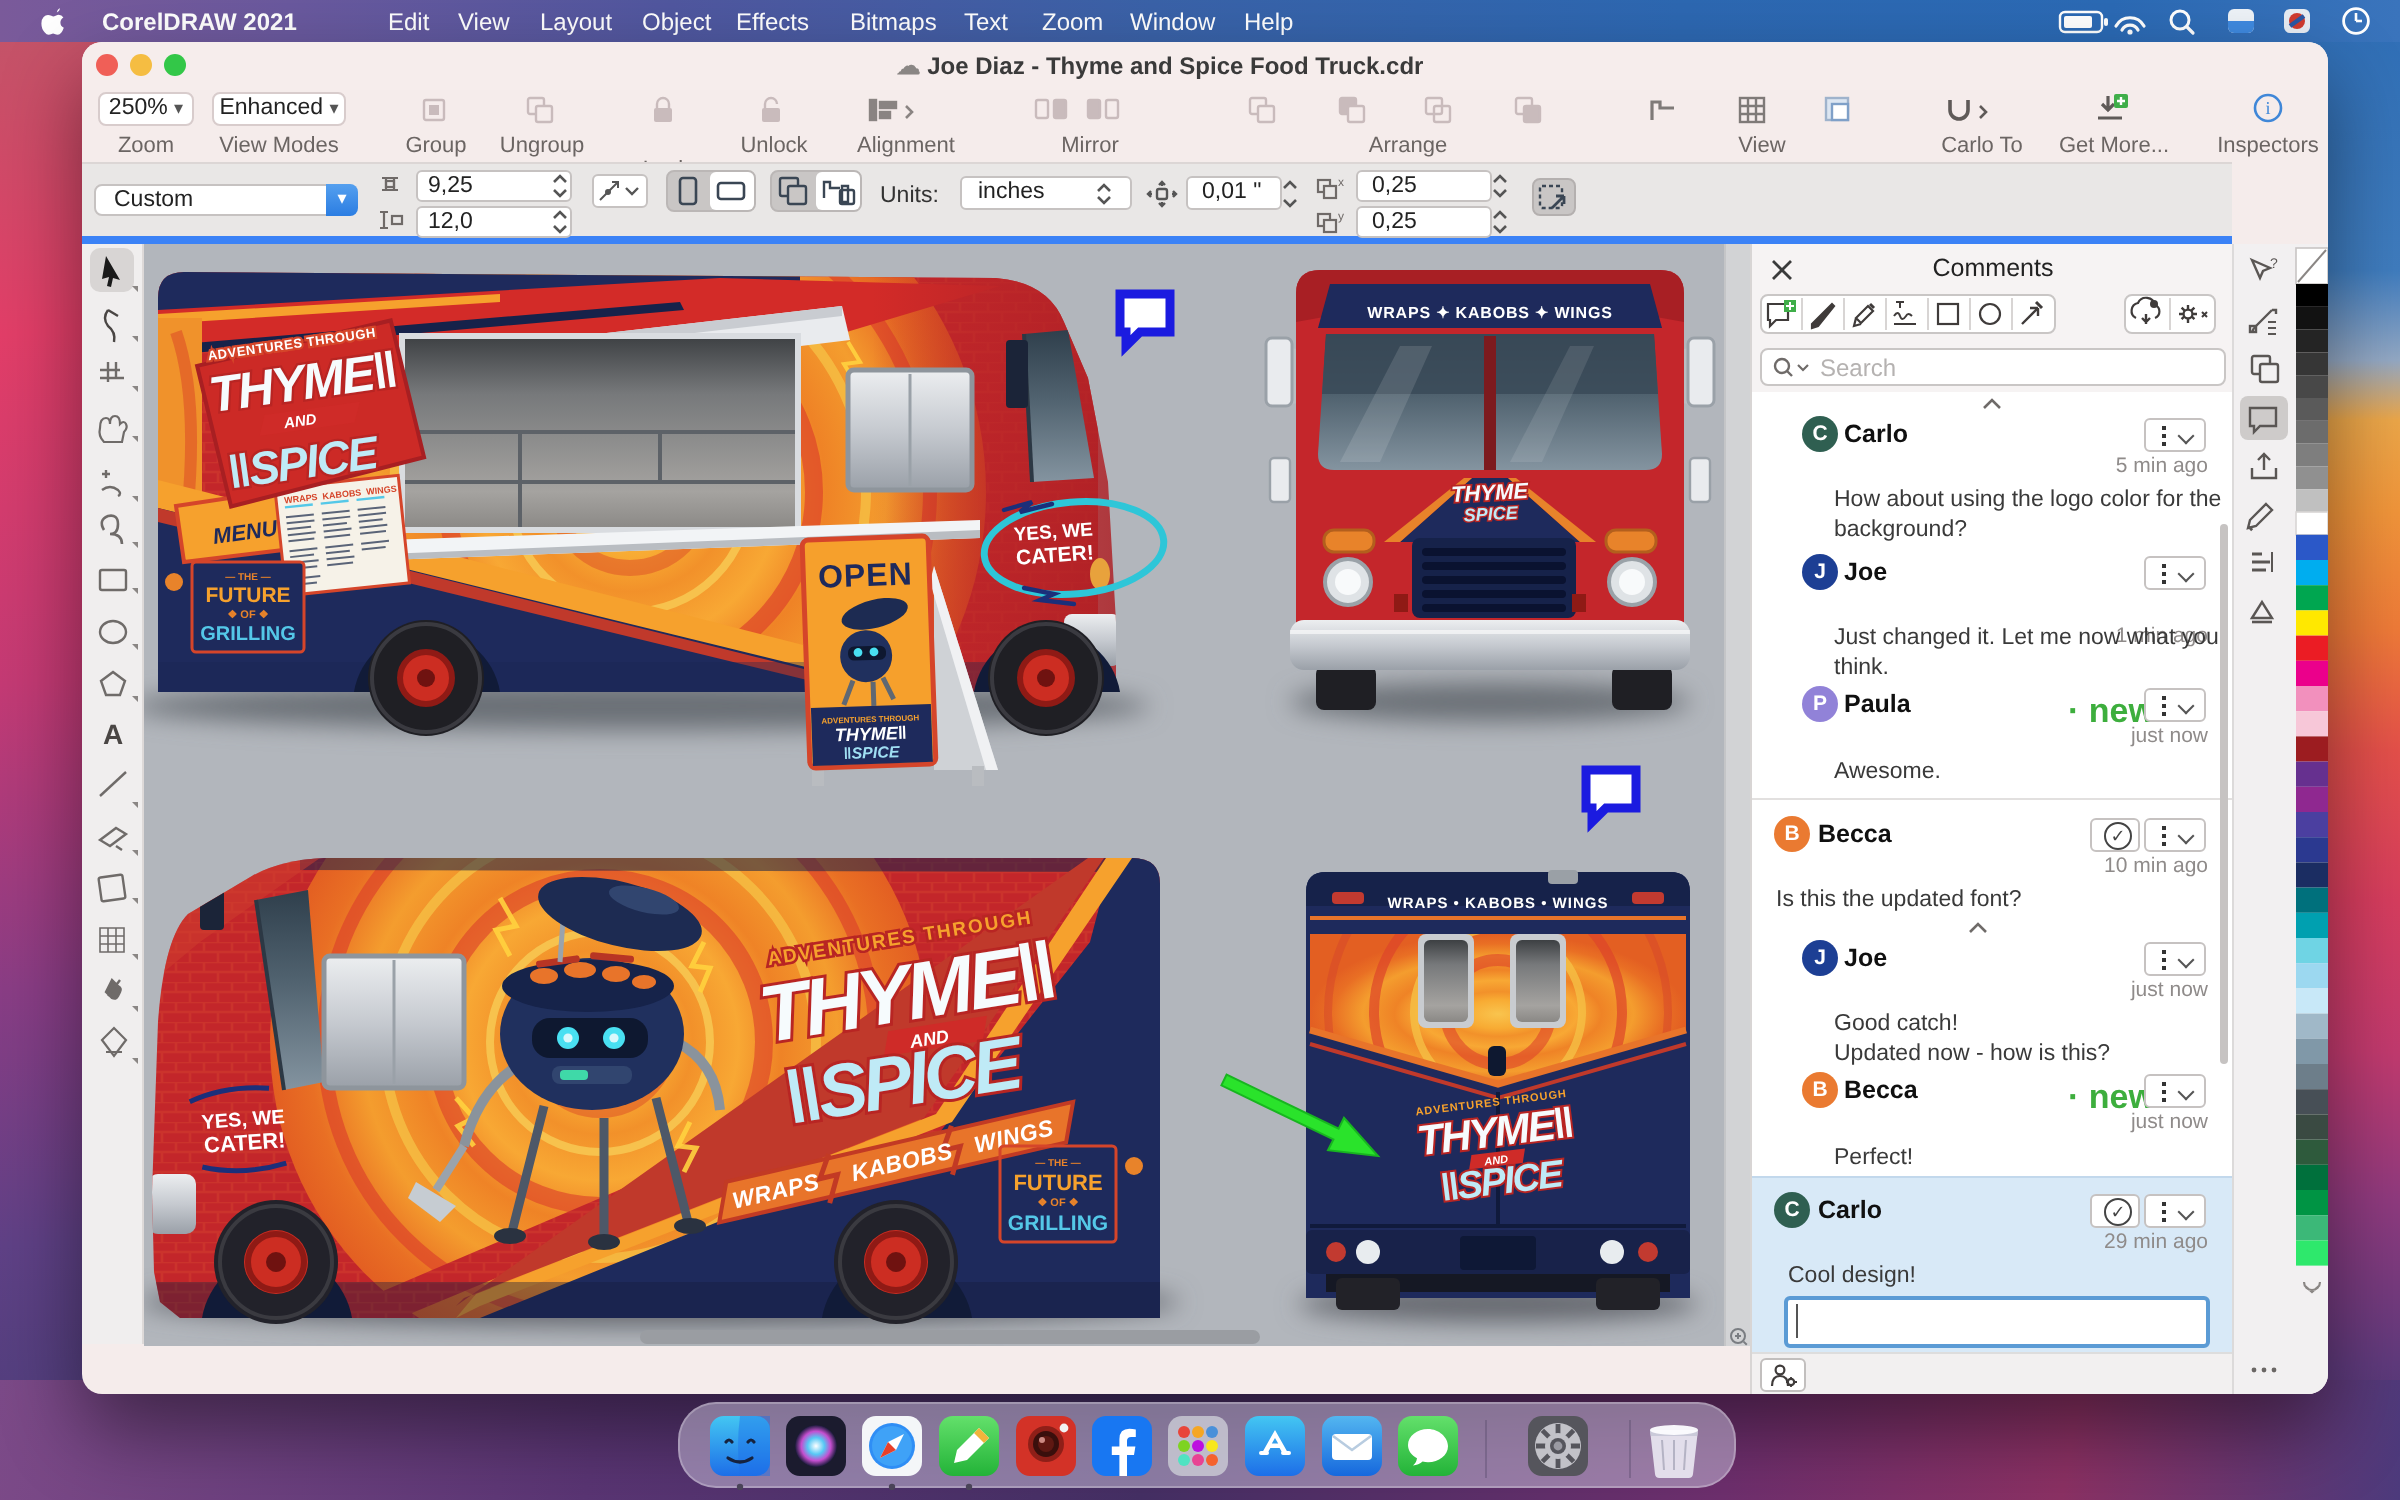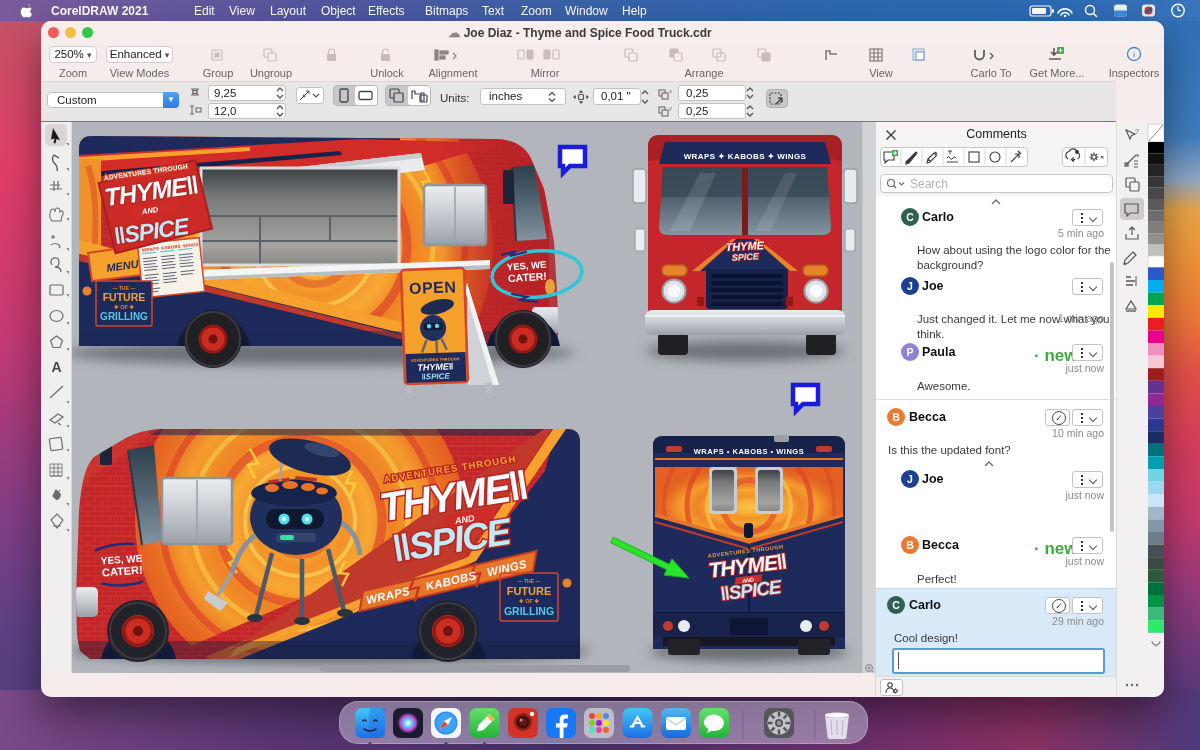--- a/index.html
+++ b/index.html
@@ -25,21 +25,21 @@
   background:#f5eceb; box-shadow:0 18px 40px rgba(0,0,0,0.45); overflow:hidden; }
 
 #titlebar { left:0; top:0; width:1123px; height:24px; background:#f6edec; }
 .tl { position:absolute; top:6px; width:11px; height:11px; border-radius:50%; }
 #title { position:absolute; top:5px; left:0; width:1123px; padding-right:45px; text-align:center; font-size:12px; font-weight:bold; color:#3a3a3a; }
 
 #toolbar { left:0; top:24px; width:1123px; height:36px; background:#f5eceb; }
 .tbtn { position:absolute; top:1px; height:17px; background:#fff; border:1px solid #d8cccc; border-radius:4px; font-size:11.5px; color:#222; text-align:center; line-height:15px; }
 .tlabel { position:absolute; top:22px; font-size:11px; color:#6b6563; text-align:center; }
 
-#propbar { left:0; top:60px; width:1075px; height:41px; background:#e9e7e6; border-top:1px solid #dcd6d5; border-bottom:1px solid #3b82f6; }
+#propbar { left:0; top:60px; width:1075px; height:41px; background:#e9e7e6; border-top:1px solid #dcd6d5; border-bottom:4px solid #3b82f6; }
 
 #toolbox { left:0; top:101px; width:31px; height:550px; background:#f0eeee; border-right:1px solid #ddd9d8; }
 
 #canvas { left:31px; top:101px; width:790px; height:551px; background:#b2b6bc; }
 #cdivider { left:821px; top:101px; width:13px; height:551px; background:#d2d3d5; border-left:1px solid #c4c5c7; }
 
 #navbar { left:0; top:651px; width:834px; height:25px; background:#eceaea; border-top:1px solid #d4d2d2; font-size:11px; color:#555; }
 
 #comments { left:834px; top:101px; width:241px; height:575px; background:#fff; border-left:1px solid #d8d5d4; }
 #rightstrip { left:1075px; top:101px; width:48px; height:575px; background:#f2f0f1; border-left:1px solid #dcdada; }
@@ -789,20 +789,21 @@
       <div class="timeago abs" style="top:231px;">10 min ago</div>
       <div class="abs" style="left:12px;top:248px;">Is this the updated font?</div>
       <svg class="abs" style="left:107px;top:264px;" width="12" height="8" viewBox="0 0 12 8">
           <path d="M2 6 L6 2 l4 4" fill="none" stroke="#6f6b69" stroke-width="1.3"></path>
         </svg>
 
       <div class="avatar abs" style="left:25px;top:274px;background:#1d3f94;">J</div>
       <div class="cname abs" style="left:46px;top:276px;">Joe</div>
       <div class="menubtn abs" style="left:196px;top:275px;"></div>
       <div class="timeago abs" style="top:293px;">just now</div>
+      <div class="abs" style="left:41px;top:309px;width:190px;line-height:14.5px;">Good catch!<br>Updated now - how is this?</div>
 
       <div class="avatar abs" style="left:25px;top:340px;background:#ea7a31;">B</div>
       <div class="cname abs" style="left:46px;top:342px;">Becca</div>
       <div class="newtag abs" style="left:158px;top:343px;">· new</div>
       <div class="menubtn abs" style="left:196px;top:341px;"></div>
       <div class="timeago abs" style="top:359px;">just now</div>
       <div class="abs" style="left:41px;top:377px;">Perfect!</div>
 
       <div class="abs" style="left:0;top:392px;width:241px;height:88px;background:#d8e9f7;border-top:1px solid #c2d8ec;"></div>
       <div class="avatar abs" style="left:11px;top:400px;background:#2f5f51;">C</div>

